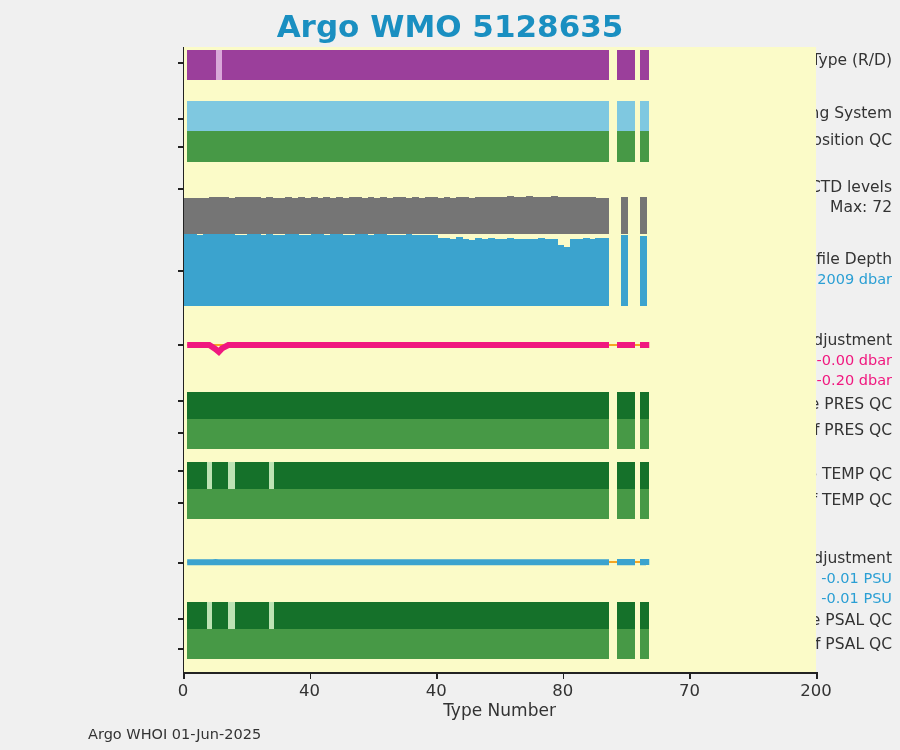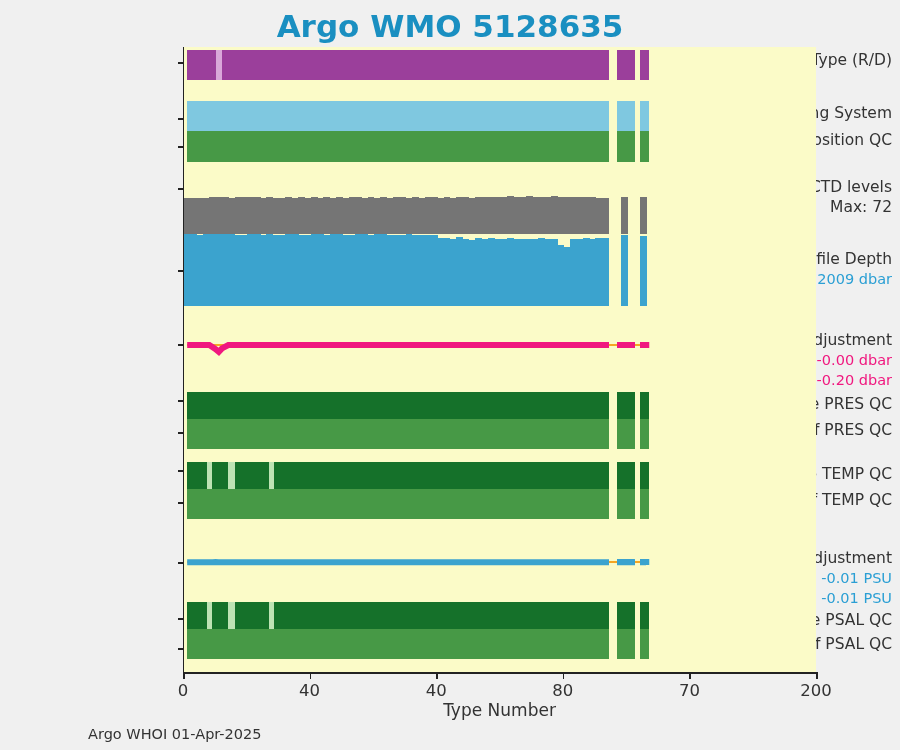--- a/index.html
+++ b/index.html
@@ -351,13 +351,13 @@
   </div>
 <div id="xticklabels" style="position: absolute; left: 0px; top: 0px; width: 900px;">
     <div class="xtlabel" style="left: 183px; top: 681px;">0</div>
     <div class="xtlabel" style="left: 309.6px; top: 681px;">40</div>
     <div class="xtlabel" style="left: 436.2px; top: 681px; text-align: right;">40</div>
     <div class="xtlabel" style="left: 562.8px; top: 681px;">80</div>
     <div class="xtlabel" style="left: 689.4px; top: 681px;">70</div>
     <div class="xtlabel" style="left: 816px; top: 681px;">200</div>
   </div>
 <div id="xlabel">Type Number</div>
-<div id="credit">Argo WHOI 01-Apr-2025</div>
+<div id="credit">Argo WHOI 01-Jun-2025</div>
 
 </body></html>

